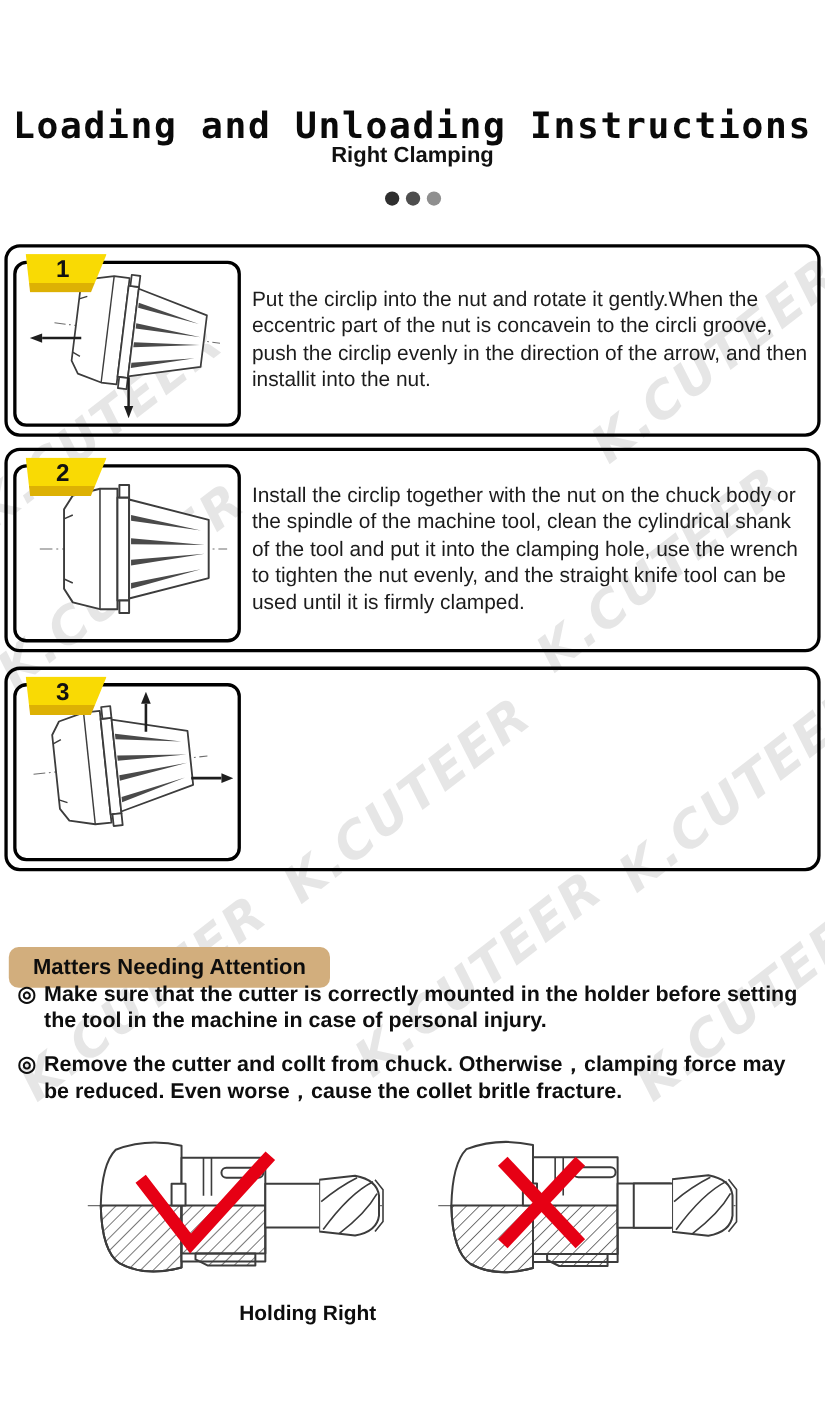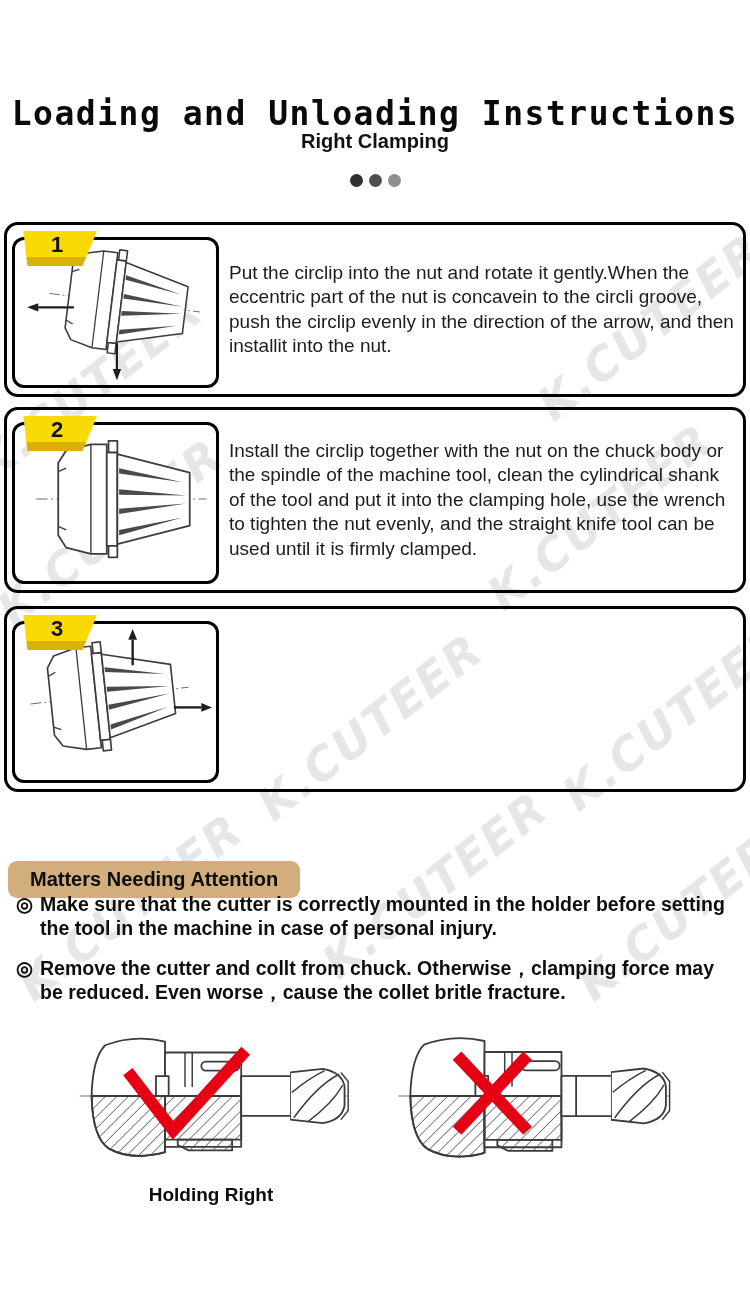--- a/index.html
+++ b/index.html
@@ -36,21 +36,21 @@
               display:flex;align-items:center;font-size:20px;font-weight:bold;color:#0d0d0d;z-index:1;margin-top:32px;}
   .bullet{position:absolute;left:16px;right:14px;display:flex;gap:7px;z-index:1;
           font-size:19.5px;font-weight:bold;line-height:1.23;color:#0e0e0e;}
   .bullet1{top:893px;} .bullet2{top:957px;}
   .bullet .mark{flex:0 0 auto;}
   
   .hold-fig{position:absolute;top:1030px;height:142px;z-index:1;}
   .hold-fig svg{display:block;width:100%;height:100%;}
   .hold-right{left:78px;width:272px;}
   .hold-wrong{left:388px;width:292px;}
-  .hold-label{position:absolute;top:1184px;text-align:center;font-size:19px;font-weight:bold;color:#0d0d0d;z-index:1;}
+  .hold-label{position:absolute;top:1184px;text-align:right;font-size:19px;font-weight:bold;color:#0d0d0d;z-index:1;}
   .hold-label-right{left:80px;width:262px;}
   .hold-label-wrong{left:390px;width:268px;}
   
   .shape{fill:#fff;stroke:#3c3c3c;stroke-width:2;stroke-linejoin:round;}
   .thin{fill:none;stroke:#3c3c3c;stroke-width:1.6;}
   .cl{fill:none;stroke:#6e6e6e;stroke-width:1.2;stroke-dasharray:13 4 2 4;}
   .slot{fill:#4a4a4a;stroke:none;}
   .arrow{stroke:#1e1e1e;stroke-width:2.4;fill:none;}
   .ah{fill:#1e1e1e;stroke:none;}
   .hatched{stroke:#3c3c3c;stroke-width:2;stroke-linejoin:round;}

